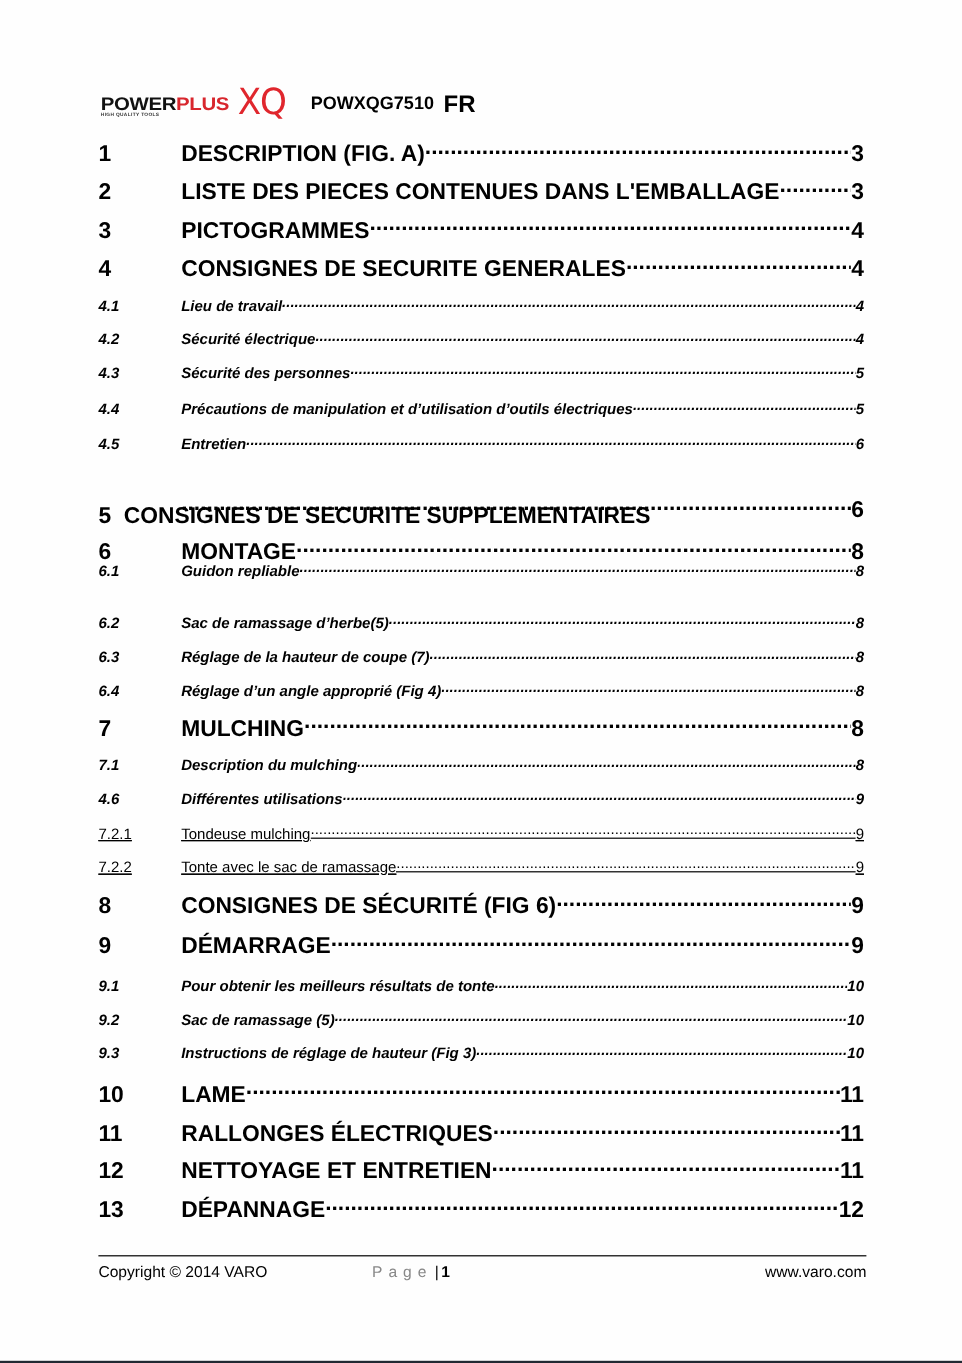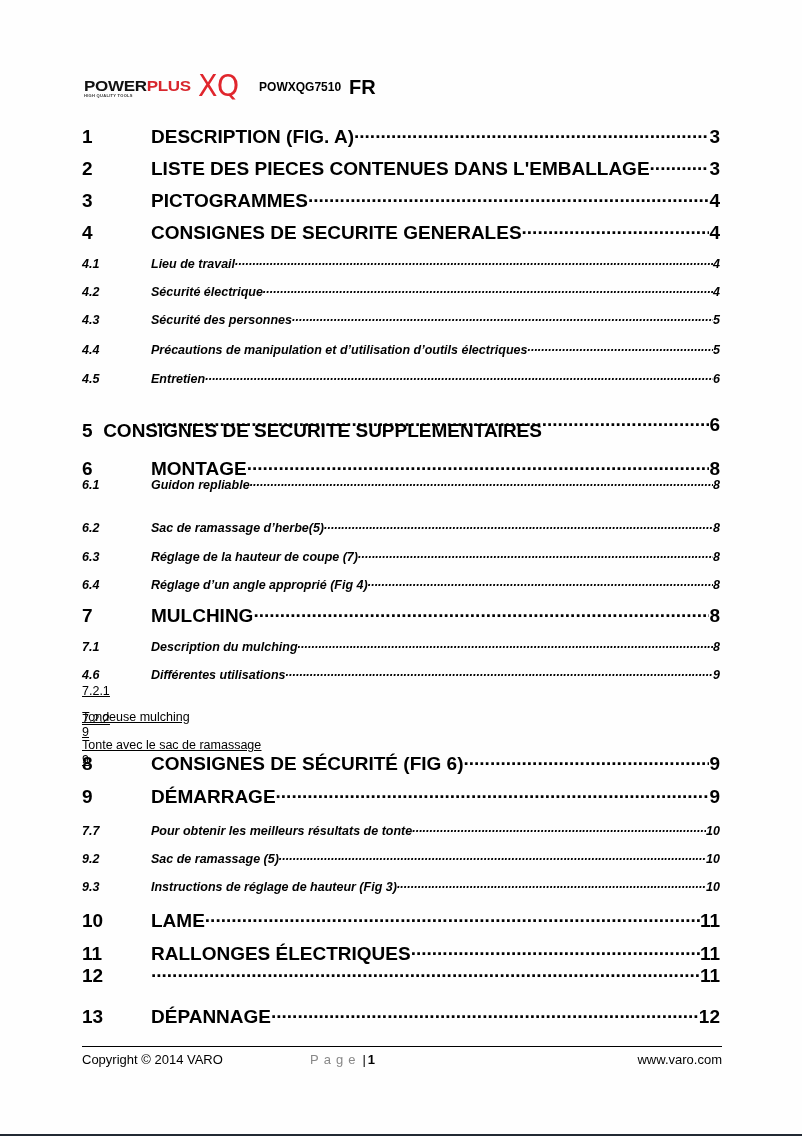--- a/index.html
+++ b/index.html
@@ -5,38 +5,38 @@
   html, body { margin:0; padding:0; background:#fefefe; }
   body { width:802px; height:1136px; position:relative; overflow:hidden; font-family:"Liberation Sans", sans-serif; color:#000; }
   .header { position:absolute; left:84px; top:68px; height:30px; display:flex; align-items:flex-end; }
   .logo { display:flex; align-items:flex-end; }
   .logo-text { display:flex; flex-direction:column; line-height:1; }
   .logo-main { font-family:"Liberation Sans", sans-serif; font-weight:900; font-size:17px; letter-spacing:-0.3px; transform:scaleY(0.9); }
   .logo-power { color:#111; }
   .logo-plus { color:#d8262d; }
   .logo-tag { font-size:4px; font-weight:bold; color:#333; letter-spacing:0.3px; margin-top:-1px; }
   .logo-xq { color:#e0262d; font-size:30px; font-weight:normal; margin-left:6px; line-height:24px; letter-spacing:-1px; font-family:"DejaVu Sans", sans-serif; transform:scaleX(0.95); }
-  .model { font-weight:bold; font-size:12px; margin-left:20px; line-height:22px; }
+  .model { font-weight:bold; font-size:15px; margin-left:20px; line-height:22px; }
   .lang { font-weight:bold; font-size:20px; margin-left:8px; line-height:22px; }
 
   .toc { position:absolute; left:82px; top:0; width:640px; }
   .row { position:absolute; left:0; width:638px; display:flex; align-items:baseline; white-space:nowrap; }
   .num { flex:0 0 auto; display:inline-block; }
-  .title { flex:0 0 auto;margin-top:12px; }
+  .title { flex:0 0 auto; }
   .dots { flex:1 1 auto; overflow:hidden; position:relative; }
   .dots::after { content:"................................................................................................................................................................................................................................................"; position:absolute; left:0; bottom:0; white-space:nowrap; }
   .pg { flex:0 0 auto; text-align:right; }
 
   .l1 { font-weight:bold; font-size:19px; height:24px; }
   .l1 .num { width:69px; }
   .l1 .dots { height:20px; }
   .l2 { font-weight:bold; font-style:italic; font-size:12.5px; height:16px;justify-content:center; }
   .l2 .num { width:69px; }
   .l2 .dots { height:14px; }
-  .l3 { font-size:12.5px; height:16px; text-decoration:underline;flex-direction:column; }
+  .l3 { font-size:12.5px; height:16px; text-decoration:underline; }
   .l3 .num { width:69px; text-decoration:underline; }
   .l3 .dots { height:14px; }
   .l3 .title, .l3 .pg { text-decoration:underline; }
   .l3 .dots { border-bottom:1px solid #000; }
 
   .wrap5 { position:absolute; left:0; width:638px; font-weight:bold; font-size:19px; }
   .wrap5 .line1 { height:24px;margin-top:32px; }
 
   .footer-rule { position:absolute; left:82px; top:1046px; width:640px; height:1px; background:#000; }
   .footer { position:absolute; left:82px; top:1052px; width:640px; font-size:13px; display:flex; }
@@ -216,21 +216,21 @@
   </div>
 
   <div class="row l1" style="top:774px">
     <span class="num">9</span>
     <span class="title">DÉMARRAGE </span>
     <span class="dots"></span>
     <span class="pg">9</span>
   </div>
 
   <div class="row l2" style="top:812px">
-    <span class="num">7.7</span>
+    <span class="num">9.1</span>
     <span class="title">Pour obtenir les meilleurs résultats de tonte</span>
     <span class="dots"></span>
     <span class="pg">10</span>
   </div>
 
   <div class="row l2" style="top:840px">
     <span class="num">9.2</span>
     <span class="title">Sac de ramassage (5) </span>
     <span class="dots"></span>
     <span class="pg">10</span>
@@ -252,20 +252,21 @@
 
   <div class="row l1" style="top:931px">
     <span class="num">11</span>
     <span class="title">RALLONGES ÉLECTRIQUES</span>
     <span class="dots"></span>
     <span class="pg">11</span>
   </div>
 
   <div class="row l1" style="top:962px">
     <span class="num">12</span>
+    <span class="title">NETTOYAGE ET ENTRETIEN </span>
     <span class="dots"></span>
     <span class="pg">11</span>
   </div>
 
   <div class="row l1" style="top:994px">
     <span class="num">13</span>
     <span class="title">DÉPANNAGE</span>
     <span class="dots"></span>
     <span class="pg">12</span>
   </div>

